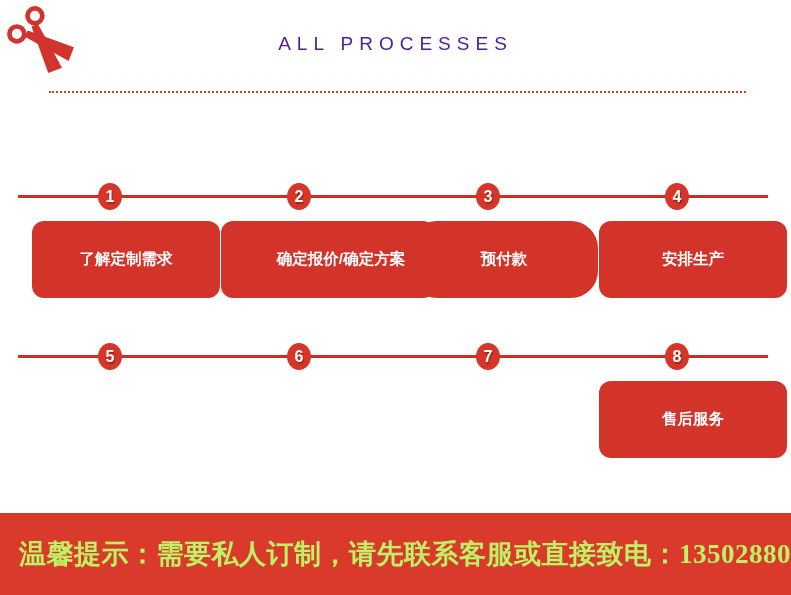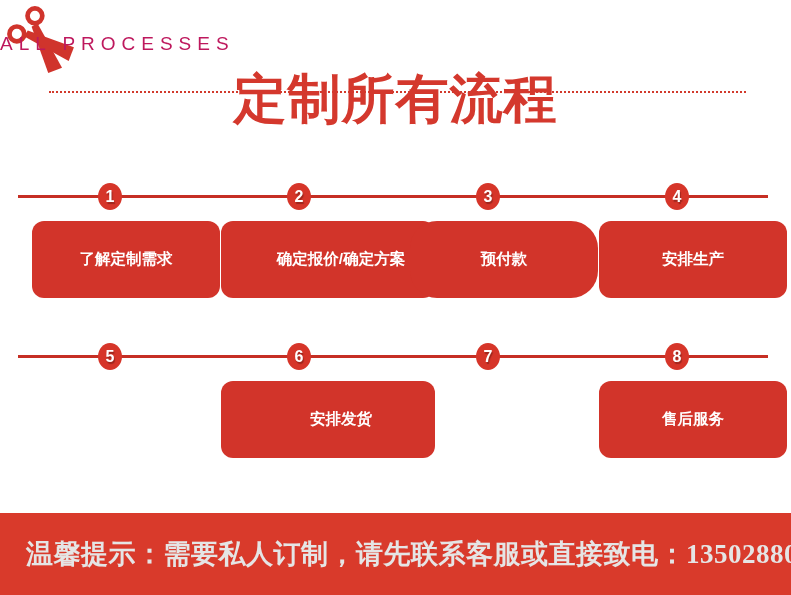--- a/index.html
+++ b/index.html
@@ -2,22 +2,22 @@
 <html><head>
 <meta charset="utf-8">
 <style>
   html,body{margin:0;padding:0;background:#ffffff;}
   .page{
     position:relative;width:791px;height:595px;background:#ffffff;
     overflow:hidden;font-family:"Liberation Sans",sans-serif;
   }
   .scissors{position:absolute;left:2px;top:3px;width:82px;height:78px;}
   .subtitle{
-    position:absolute;top:33px;left:0;width:100%;text-align:left;
-    font-size:19px;letter-spacing:6px;color:#be185d;font-weight:400;white-space:nowrap;
+    position:absolute;top:33px;left:0;width:100%;text-align:center;
+    font-size:19px;letter-spacing:6px;color:#4c1d95;font-weight:400;white-space:nowrap;
   }
   .dotted-line{
     position:absolute;top:91px;left:49px;width:697px;height:0;
     border-top:2px dotted #d23a2c;z-index:1;
   }
   .main-title{
     position:absolute;top:70px;left:0;width:100%;text-align:center;
     font-size:53px;line-height:1.08;font-weight:bold;letter-spacing:1px;
     color:#d4382d;z-index:2;margin:0;white-space:nowrap;
   }
@@ -35,22 +35,22 @@
   .step-box{
     position:absolute;width:188px;height:77px;border-radius:12px;
     background:#d2342a;color:#ffffff;font-weight:bold;font-size:15.5px;
     display:flex;align-items:center;justify-content:center;text-align:center;
     white-space:nowrap;z-index:2;
   }
   .br1{top:221px;} .br2{top:381px;}
   .bc1{left:32px;} .bc2{left:221px;padding-left:26px;} .bc3{left:410px;border-radius:27px;} .bc4{left:599px;}
   .banner{
     position:absolute;top:513px;left:0;width:791px;height:82px;background:#d93a2b;
-    color:#e5e5e5;display:flex;align-items:center;box-sizing:border-box;
-    padding-left:26px;font-family:"Liberation Serif",serif;font-weight:bold;
+    color:#bef264;display:flex;align-items:center;box-sizing:border-box;
+    padding-left:19px;font-family:"Liberation Serif",serif;font-weight:bold;
     font-size:27px;letter-spacing:0.5px;white-space:nowrap;
   }
 </style>
 </head>
 <body>
 
 <div class="page">
 
   <div class="scissors">
     <svg viewBox="-8 -8 116 116" width="82" height="78" xmlns="http://www.w3.org/2000/svg">
@@ -60,38 +60,36 @@
         <polygon points="24,36 97,57 88,77 22,46" stroke="none"></polygon>
         <polygon points="24,64 97,43 88,23 22,54" stroke="none"></polygon>
       </g>
     </svg>
   </div>
 
   <div class="subtitle">ALL PROCESSES</div>
 
   <div class="dotted-line"></div>
 
-  <h1 class="main-title">定制所有流程</h1>
 
   <div class="step-line line-r1"></div>
   <div class="step-circle cr1 cc1">1</div>
   <div class="step-circle cr1 cc2">2</div>
   <div class="step-circle cr1 cc3">3</div>
   <div class="step-circle cr1 cc4">4</div>
   <div class="step-box br1 bc1">了解定制需求</div>
   <div class="step-box br1 bc2">确定报价/确定方案</div>
   <div class="step-box br1 bc3">预付款</div>
   <div class="step-box br1 bc4">安排生产</div>
 
   <div class="step-line line-r2"></div>
   <div class="step-circle cr2 cc1">5</div>
   <div class="step-circle cr2 cc2">6</div>
   <div class="step-circle cr2 cc3">7</div>
   <div class="step-circle cr2 cc4">8</div>
-  <div class="step-box br2 bc2">安排发货</div>
   <div class="step-box br2 bc4">售后服务</div>
 
   <div class="banner">
     <span>温馨提示：需要私人订制，请先联系客服或直接致电：</span>
       <span>13502880774</span>
   </div>
 
 </div>
 
 </body></html>

